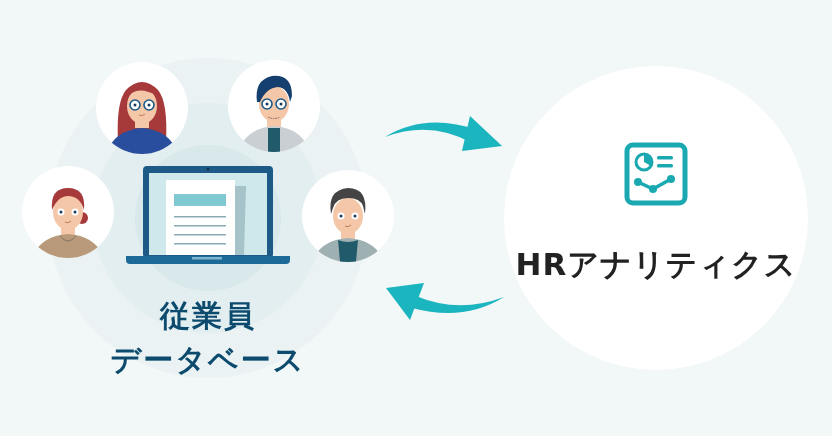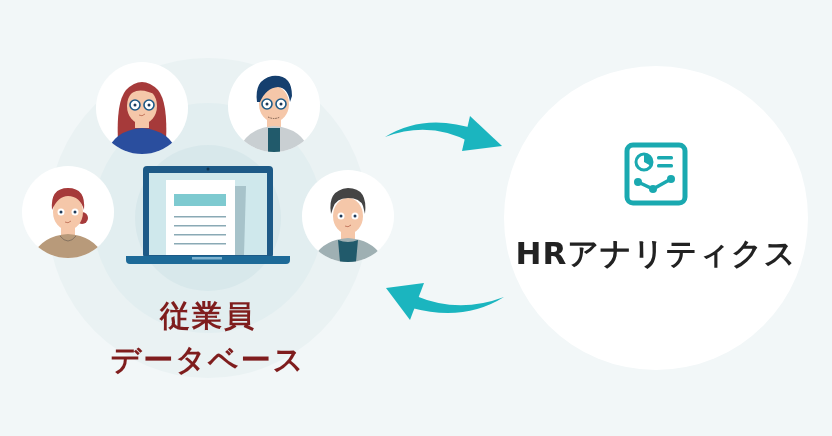--- a/index.html
+++ b/index.html
@@ -10,25 +10,25 @@
     position: relative;
   }
   .abs { position: absolute; }
   .ring { position: absolute; border-radius: 50%; }
   .ring-outer { left: 48px; top: 58px; width: 320px; height: 320px; background: #eaf2f3; }
   .ring-mid { left: 93px; top: 103px; width: 230px; height: 230px; background: #e2eef0; }
   .ring-inner { left: 135px; top: 145px; width: 146px; height: 146px; background: #d8e8eb; }
   .avatar { position: absolute; width: 92px; height: 92px; border-radius: 50%; background: #ffffff; overflow: hidden; }
   .label-db {
     position: absolute; left: 58px; width: 300px; text-align: center;
-    color: #7f1d1d; font-weight: bold; font-size: 30px; letter-spacing: 2px;
+    color: #0c4a6e; font-weight: bold; font-size: 30px; letter-spacing: 2px;
   }
   .hr-circle { position: absolute; left: 504px; top: 66px; width: 304px; height: 304px; border-radius: 50%; background: #ffffff; }
   .hr-label {
-    position: absolute; left: 504px; width: 304px; top: 233px; text-align: center;
+    position: absolute; left: 504px; width: 304px; top: 244px; text-align: center;
     font-size: 31px; font-weight: bold; color: #222222; letter-spacing: 1px;
   }
   svg { display: block; }
 </style>
 </head>
 <body>
 
 <div class="ring ring-outer"></div>
 <div class="ring ring-mid"></div>
 <div class="ring ring-inner"></div>

